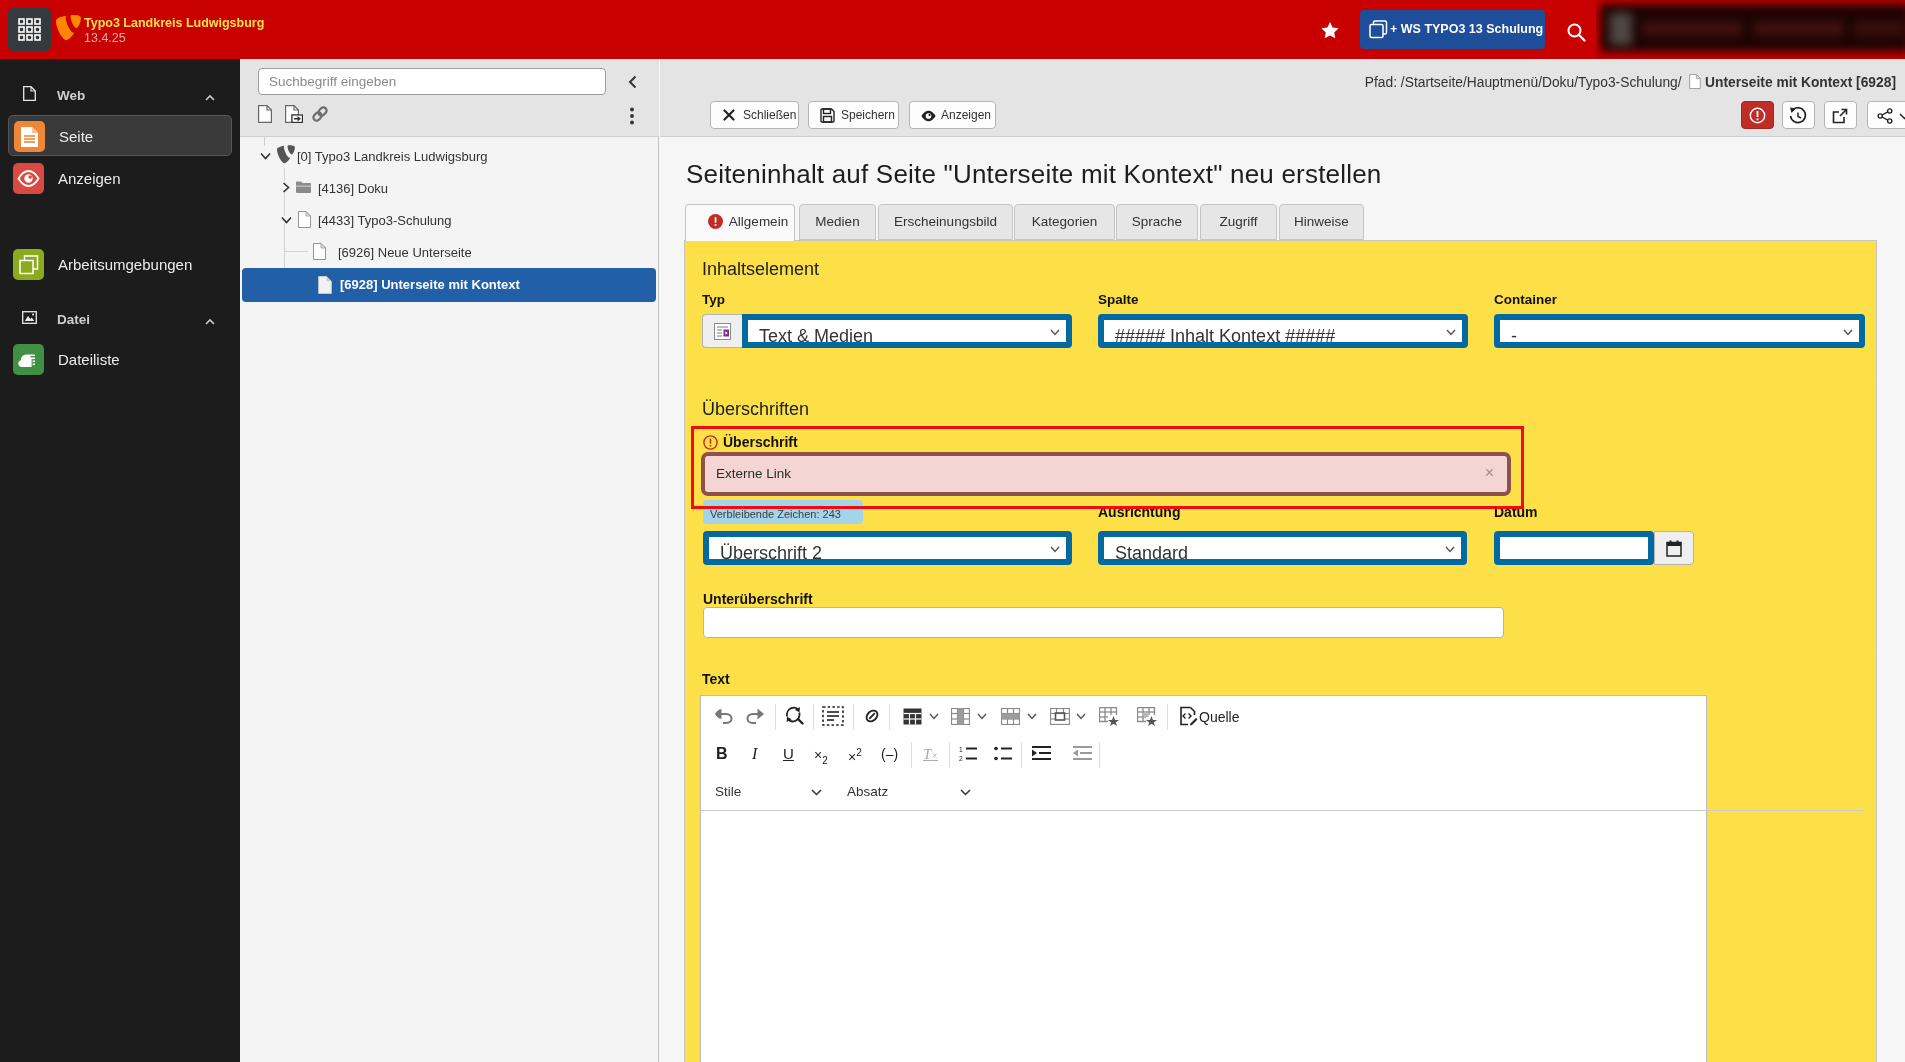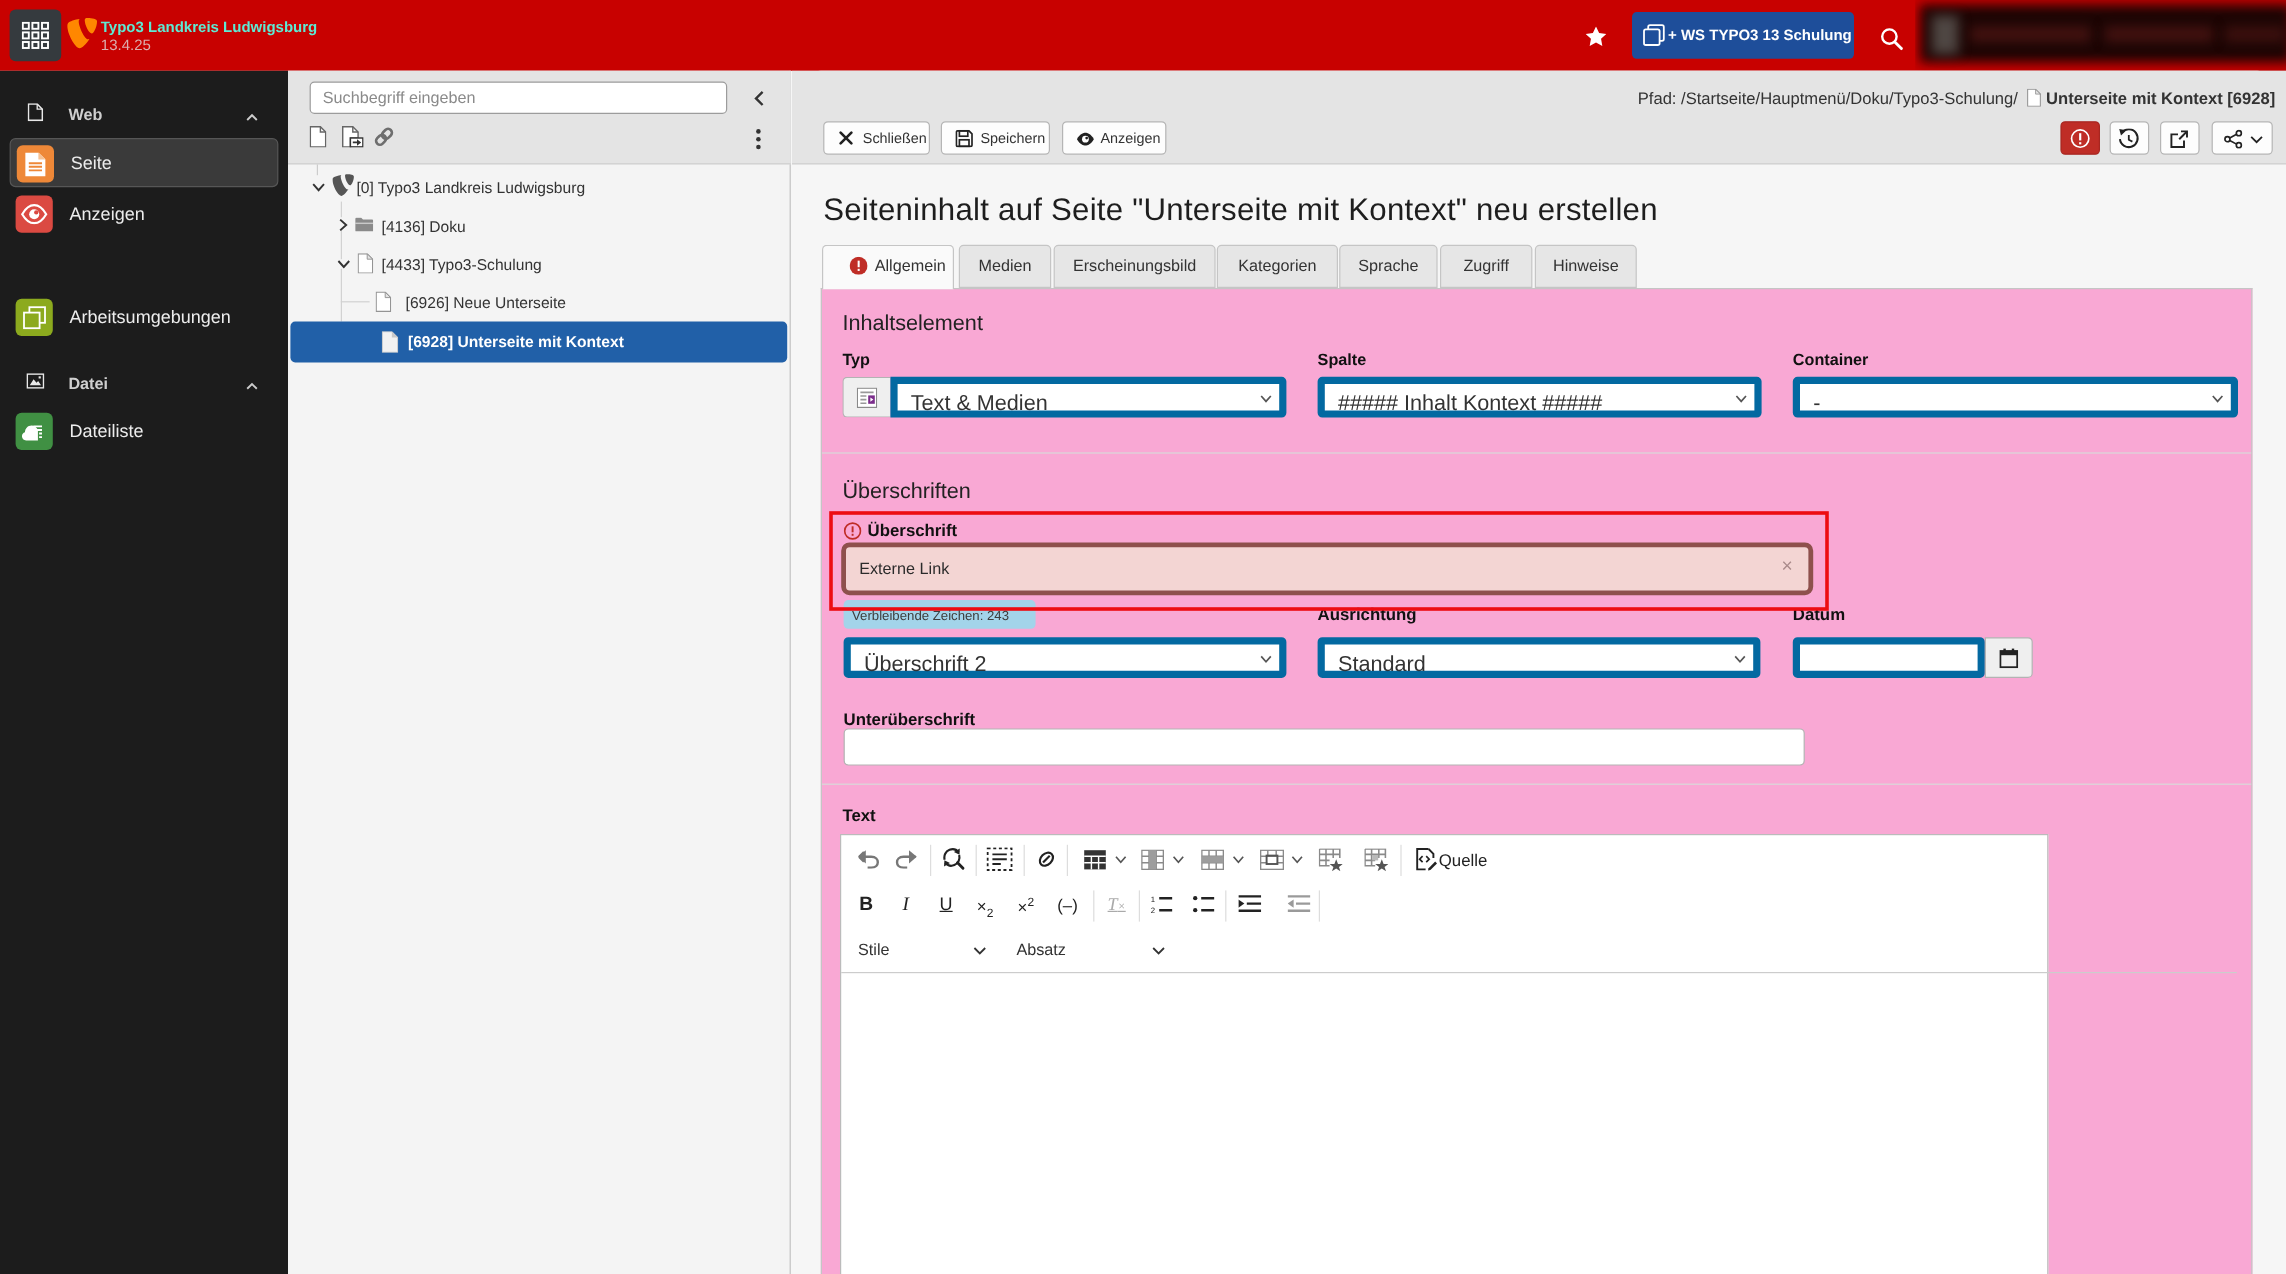--- a/index.html
+++ b/index.html
@@ -4,21 +4,21 @@
 <style>
   * { margin:0; padding:0; box-sizing:border-box; }
   html,body { width:1905px; height:1062px; overflow:hidden; background:#f6f6f6;
     font-family:"Liberation Sans", sans-serif; }
   .abs { position:absolute; }
 
   
   #topbar { position:absolute; left:0; top:0; width:1905px; height:59px; background:#c80100; }
   #modbtn { position:absolute; left:8px; top:8px; width:43px; height:43px; background:#353a3e; border-radius:5px; }
   #t3logo { position:absolute; left:56px; top:15px; }
-  #sitename { position:absolute; left:84px; top:16px; color:#5eead4; font-size:12.5px; font-weight:bold; line-height:14px; }
+  #sitename { position:absolute; left:84px; top:16px; color:#fde047; font-size:12.5px; font-weight:bold; line-height:14px; }
   #sitever { position:absolute; left:84px; top:31px; color:#dcaeae; font-size:12.5px; }
   #star { position:absolute; left:1321px; top:22px; }
   #wsbtn { position:absolute; left:1360px; top:10px; width:185px; height:39px; background:#1e4e9a; border-radius:4px;
      color:#fff; font-size:12.5px; font-weight:bold; line-height:39px; white-space:nowrap; }
   #magnif { position:absolute; left:1566px; top:22px; }
   #userblur { position:absolute; left:1596px; top:0; width:309px; height:59px; overflow:hidden; }
 
   
   #sidebar { position:absolute; left:0; top:59px; width:240px; height:1003px; background:#1c1c1c; }
   .mgroup { position:absolute; left:0; width:240px; height:24px; color:#cfcfcf; font-size:13.5px; font-weight:bold; }
@@ -37,31 +37,31 @@
 
   
   .trow { position:absolute; left:0; width:417px; height:32px; font-size:13px; color:#333;text-align:center; }
   .trow .tlabel { position:absolute; top:9px; }
   #selrow { position:absolute; left:2px; top:209px; width:414px; height:34px; background:#2160a8; border-radius:4px; }
 
   
   #main { position:absolute; left:660px; top:59px; width:1245px; height:1003px; background:#f6f6f6;border-radius:24px; }
   #docheader { position:absolute; left:0; top:0; width:1245px; height:78px; background:#e4e4e4; border-bottom:1px solid #cfcfcf; }
   .dbtn { position:absolute; top:42px; height:28px; background:#fdfdfd; border:1px solid #b5b5b5; border-radius:4px;
-     font-size:12px; color:#333; line-height:26px; white-space:nowrap; }
+     font-size:12px; color:#333; line-height:26px; white-space:nowrap;margin-left:24px; }
   #pathline { position:absolute; right:9px; top:15px; font-size:13.8px; color:#333; }
 
   #pagetitle { position:absolute; left:26px; top:100px; font-size:26px; color:#1e1e1e; letter-spacing:0.2px; }
 
   
   .tab { position:absolute; top:145px; height:36px; background:#e6e6e6; border:1px solid #c5c5c5; border-radius:4px 4px 0 0;
      font-size:13.5px; color:#333; text-align:center; line-height:34px; }
   .tab.active { background:#fafafa; border-bottom:none; height:37px; z-index:3;padding-left:16px; }
 
-  #tabpanel { position:absolute; left:24px; top:181px; width:1193px; height:822px; background:#f9a8d4; border:1px solid #c5c5c5; border-bottom:none; }
+  #tabpanel { position:absolute; left:24px; top:181px; width:1193px; height:822px; background:#fde047; border:1px solid #c5c5c5; border-bottom:none; }
 
   .sechead { position:absolute; font-size:18px; color:#222; }
   .flabel { position:absolute; font-size:13.5px; font-weight:bold; color:#111; }
   .select { position:absolute; height:34px; background:#fff; border:6px solid #0369a1; border-radius:4px;
       font-size:18px; color:#333; line-height:32px; padding-left:11px; }
   .selchev { position:absolute; width:10px; height:10px; }
   .sep { position:absolute; left:0; width:1191px; height:1px; background:#d9d9d9; }
   .tsep { position:absolute; top:8px; width:1px; height:26px; background:#ddd; }
   .rlab { color:#222; }
 </style>

